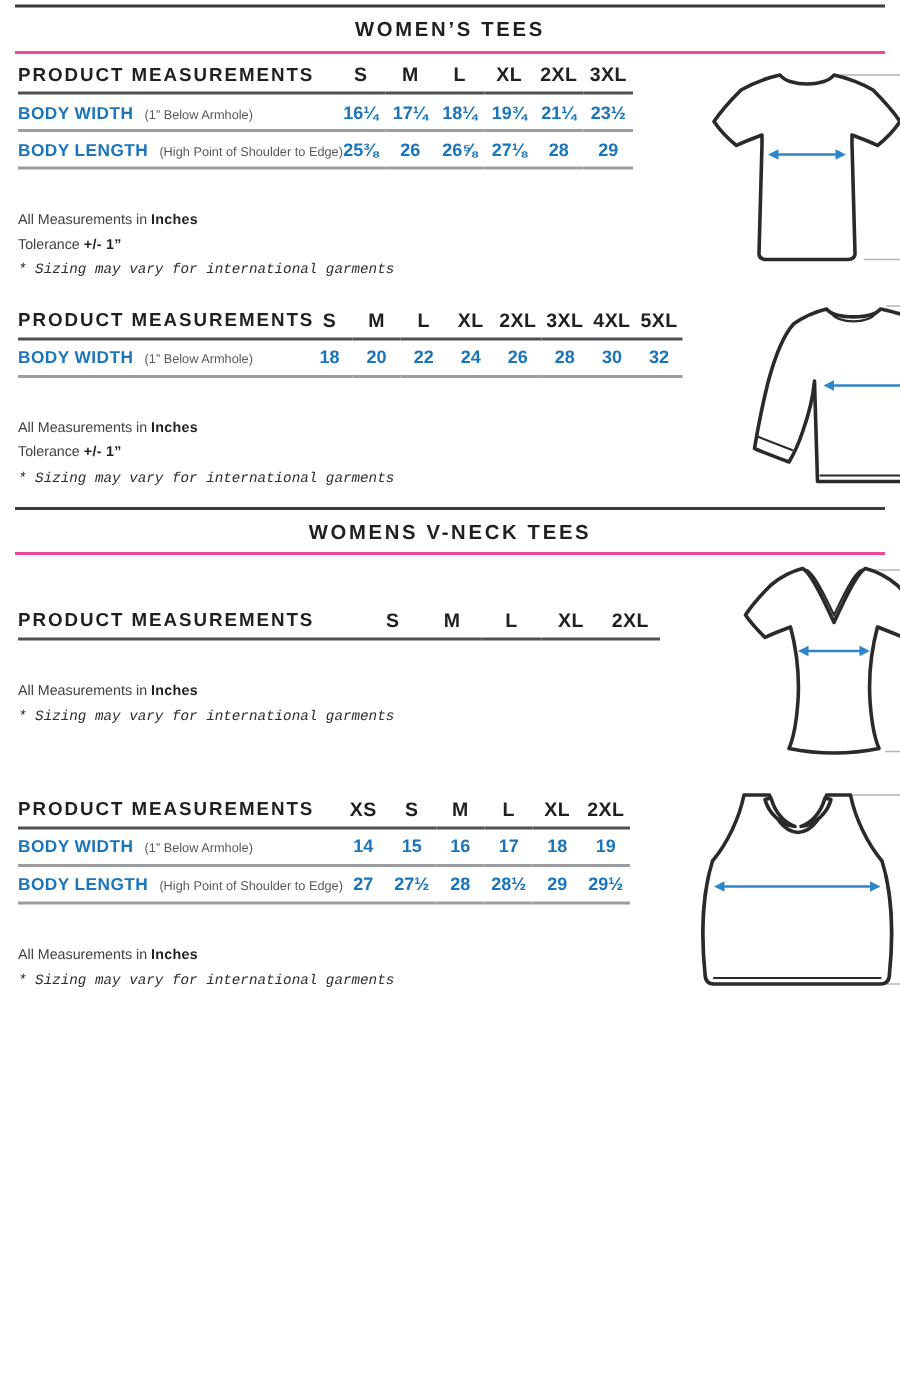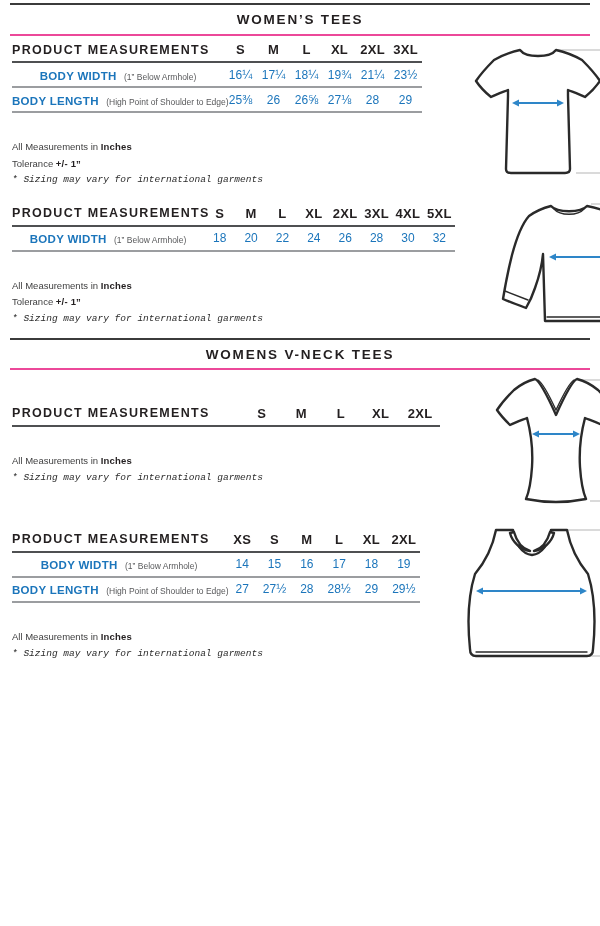--- a/index.html
+++ b/index.html
@@ -27,24 +27,24 @@
   .t2{width:428px;}  .t2 .hdr-label{width:230px;}
   .t3{width:408px;}  .t3 .hdr-label{width:214px;}
   th,td{padding:0;}
   thead th{border-bottom:2.5px solid #4f5052;padding-bottom:4px;}
   .hdr-label{
     text-align:left;font-size:12.5px;font-weight:bold;
     letter-spacing:1.3px;white-space:nowrap;
   }
   .hdr-size{text-align:center;font-size:13px;font-weight:bold;letter-spacing:.3px;}
   tr.data-row td{border-bottom:2px solid #9b9da0;height:23px;vertical-align:middle;}
-  .lbl-cell{white-space:nowrap;text-align:center;}
+  .lbl-cell{white-space:nowrap;}
   .row-label{color:#1b75bb;font-weight:bold;font-size:11.5px;letter-spacing:.3px;}
   .row-note{color:#58595b;font-size:8.5px;margin-left:3px;}
-  td.val{color:#1b75bb;font-weight:normal;font-size:12px;text-align:center;}
+  td.val{color:#1b75bb;font-weight:bold;font-size:12px;text-align:center;}
   .notes{margin-top:26px;font-size:9.5px;color:#404041;line-height:1.75;}
   .notes b{color:#231f20;letter-spacing:.2px;}
   .note-sizing{font-style:italic;color:#2b2b2b;font-family:Liberation Mono, monospace;}
   svg{display:block;}
   .garment{fill:#ffffff;stroke:#2a2a2a;stroke-width:2.4;stroke-linejoin:round;stroke-linecap:round;}
   .detail{fill:none;stroke:#2a2a2a;stroke-width:1.4;stroke-linecap:round;}
   .arrow-line{stroke:#2e86c8;stroke-width:1.8;}
   .arrow-head{fill:#2e86c8;}
   .ext-line{stroke:#b5b5b5;stroke-width:1;}
 </style>

